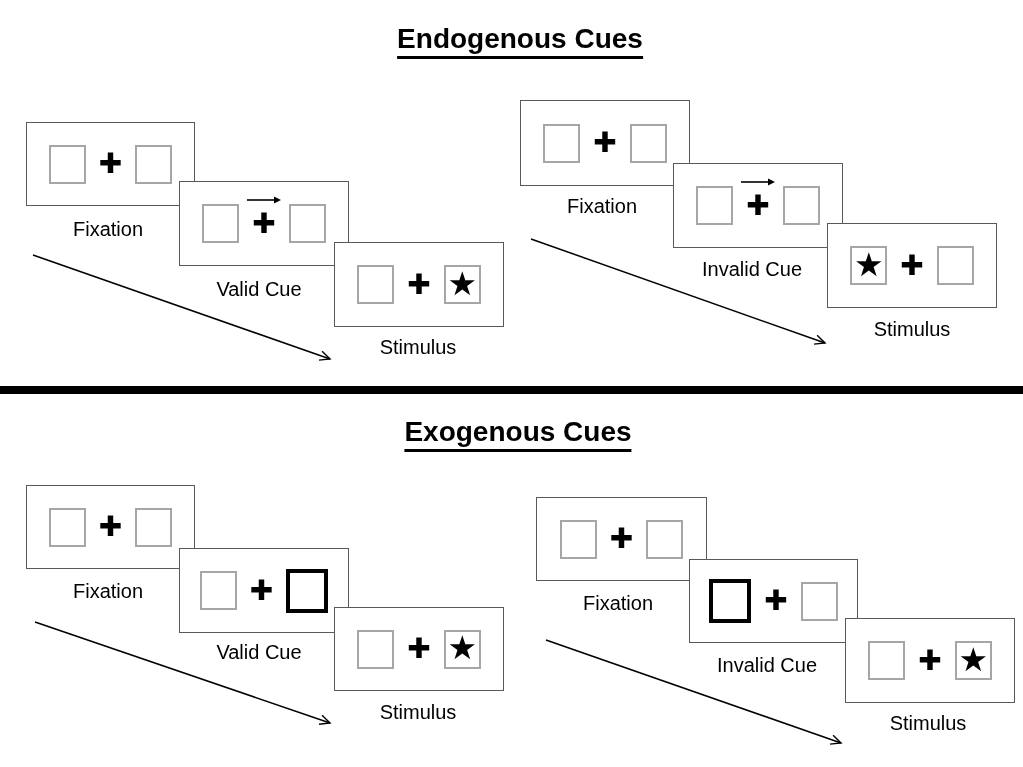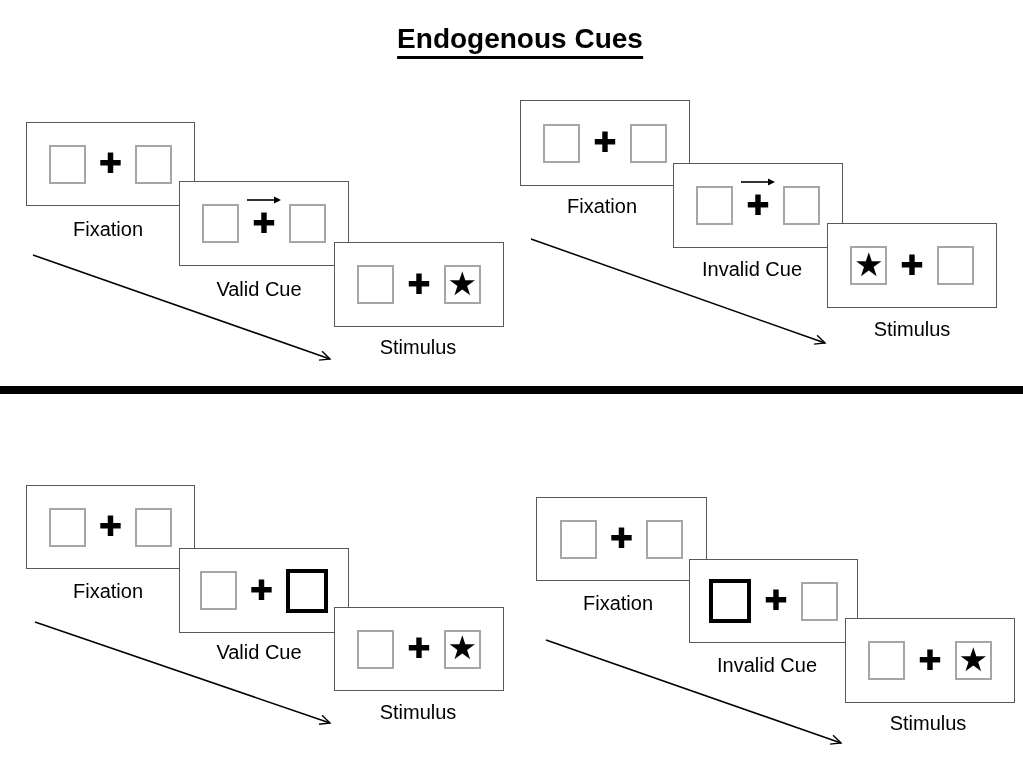--- a/index.html
+++ b/index.html
@@ -40,20 +40,23 @@
   .divider { position:absolute; left:0; top:386px; width:1023px; height:8px; background:#000000; }
   #arrows { position:absolute; left:0; top:0; pointer-events:none; }
 </style>
 </head>
 <body>
 
 <div id="stage">
 
   <div class="section-title" style="left:520px; top:24px;">
     <span>Endogenous Cues</span>
+  </div>
+  <div class="section-title" style="left:518px; top:417px;">
+    <span>Exogenous Cues</span>
   </div>
 
   <div class="divider"></div>
 
   <div class="panel" style="left:26px; top:122px; width:169px; height:84px;">
     <div class="sq"></div>
     <span class="plus">✚</span>
     <div class="sq"></div>
   </div>
 

